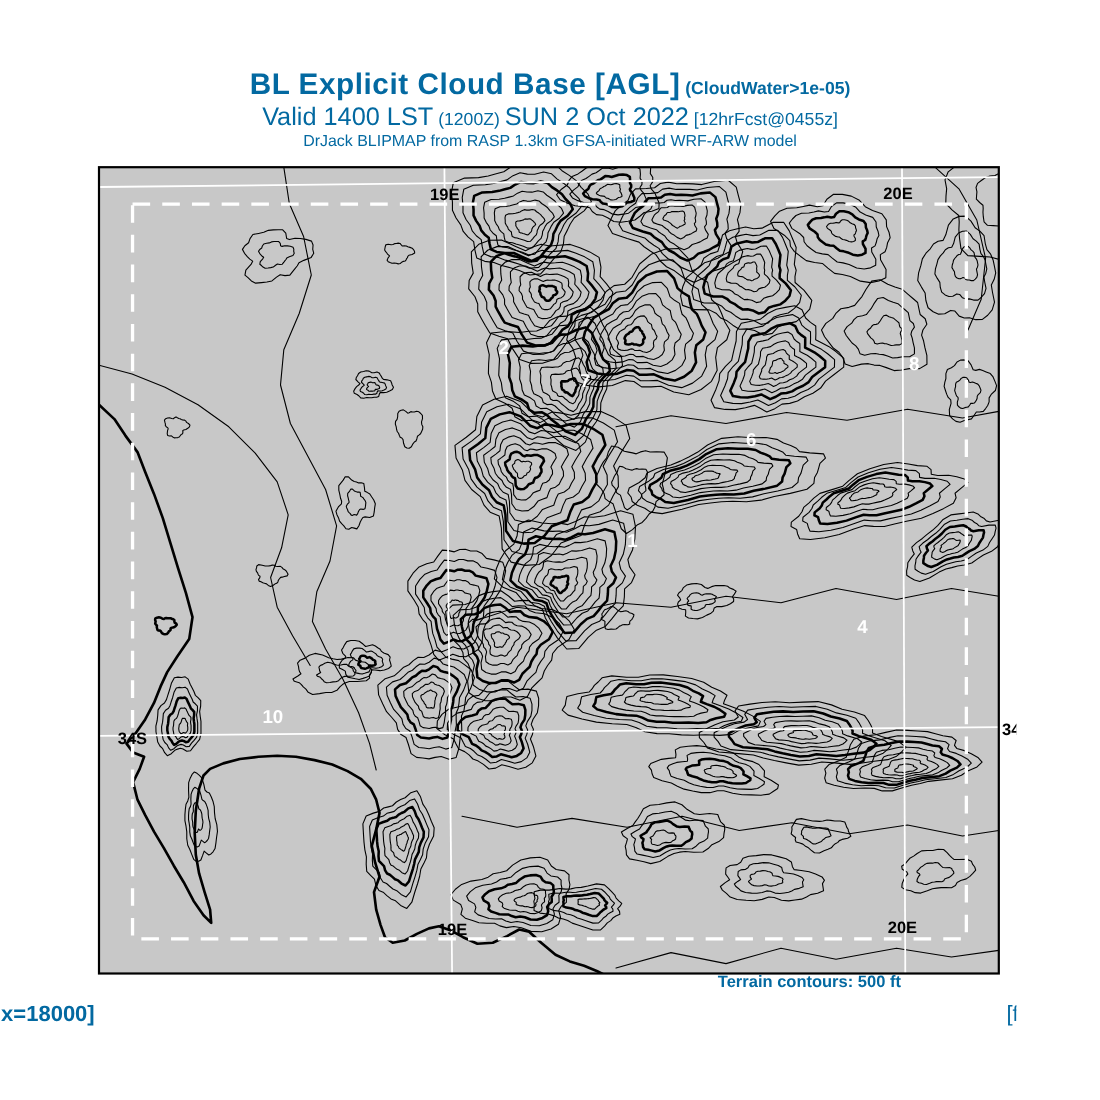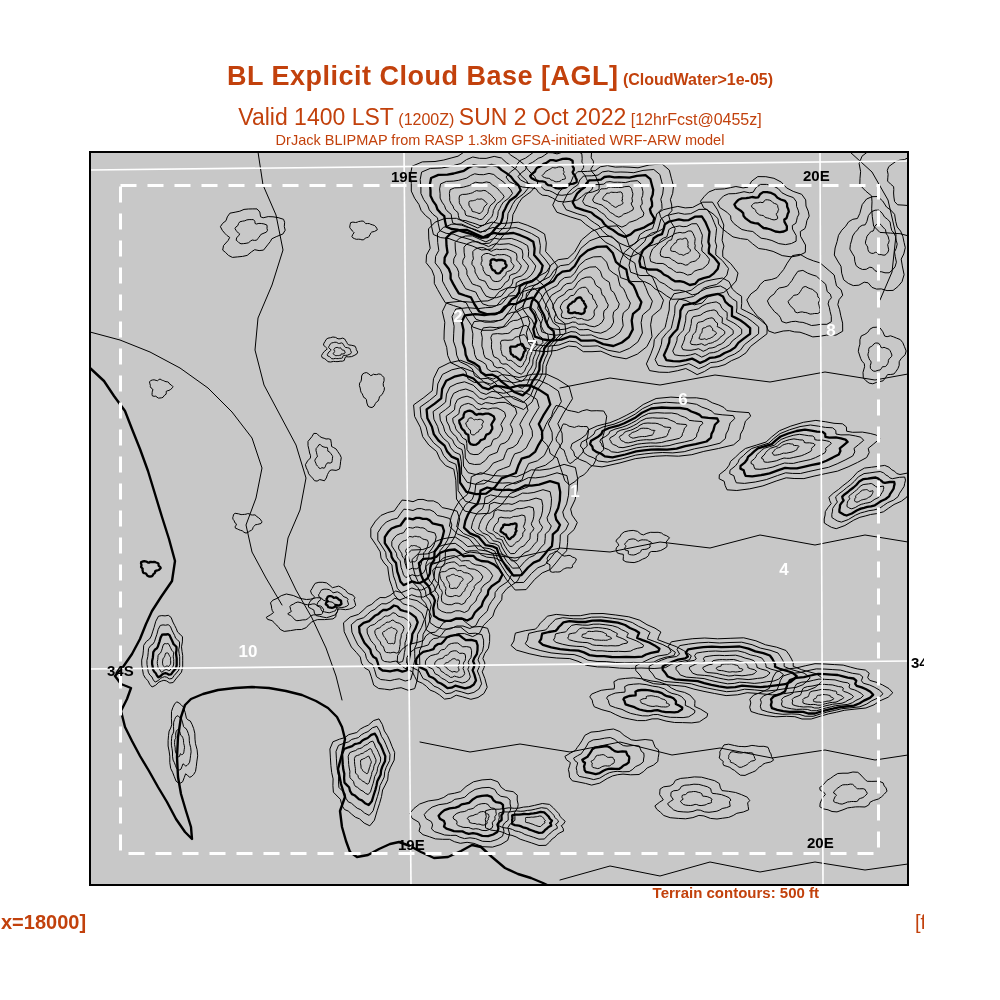--- a/index.html
+++ b/index.html
@@ -1,22 +1,22 @@
 <!DOCTYPE html>
 <html><head>
 <meta charset="utf-8">
 <style>
   html,body{margin:0;padding:0;background:#ffffff;}
   .page{position:relative;width:924px;height:1000px;background:#ffffff;overflow:hidden;
-        font-family:"Liberation Sans",sans-serif;color:#c2410c;}
+        font-family:"Liberation Sans",sans-serif;color:#0369a1;}
   .titleblock{position:absolute;left:0;top:62px;width:1000px;text-align:center;line-height:1.08;}
   .t1{white-space:nowrap;}
   .t1main{font-size:27px;font-weight:bold;letter-spacing:0.5px;}
   .t1sub{font-size:16px;font-weight:bold;}
-  .t2{white-space:nowrap;margin-top:14px;}
+  .t2{white-space:nowrap;margin-top:3px;}
   .t2 .big{font-size:23px;font-weight:normal;}
   .t2 .small{font-size:16px;font-weight:normal;}
   .t3{font-size:14.5px;font-weight:normal;margin-top:3px;}
   #map-svg{position:absolute;left:80px;top:142px;}
   .terrain-note{position:absolute;top:884px;right:105px;font-size:15px;white-space:nowrap;font-weight:bold;}
   .cut-left{position:absolute;top:911px;left:1px;font-size:20px;white-space:nowrap;font-weight:bold;}
   .cut-right{position:absolute;top:911px;left:915px;font-size:20px;white-space:nowrap;}
 </style>
 </head>
 <body>

